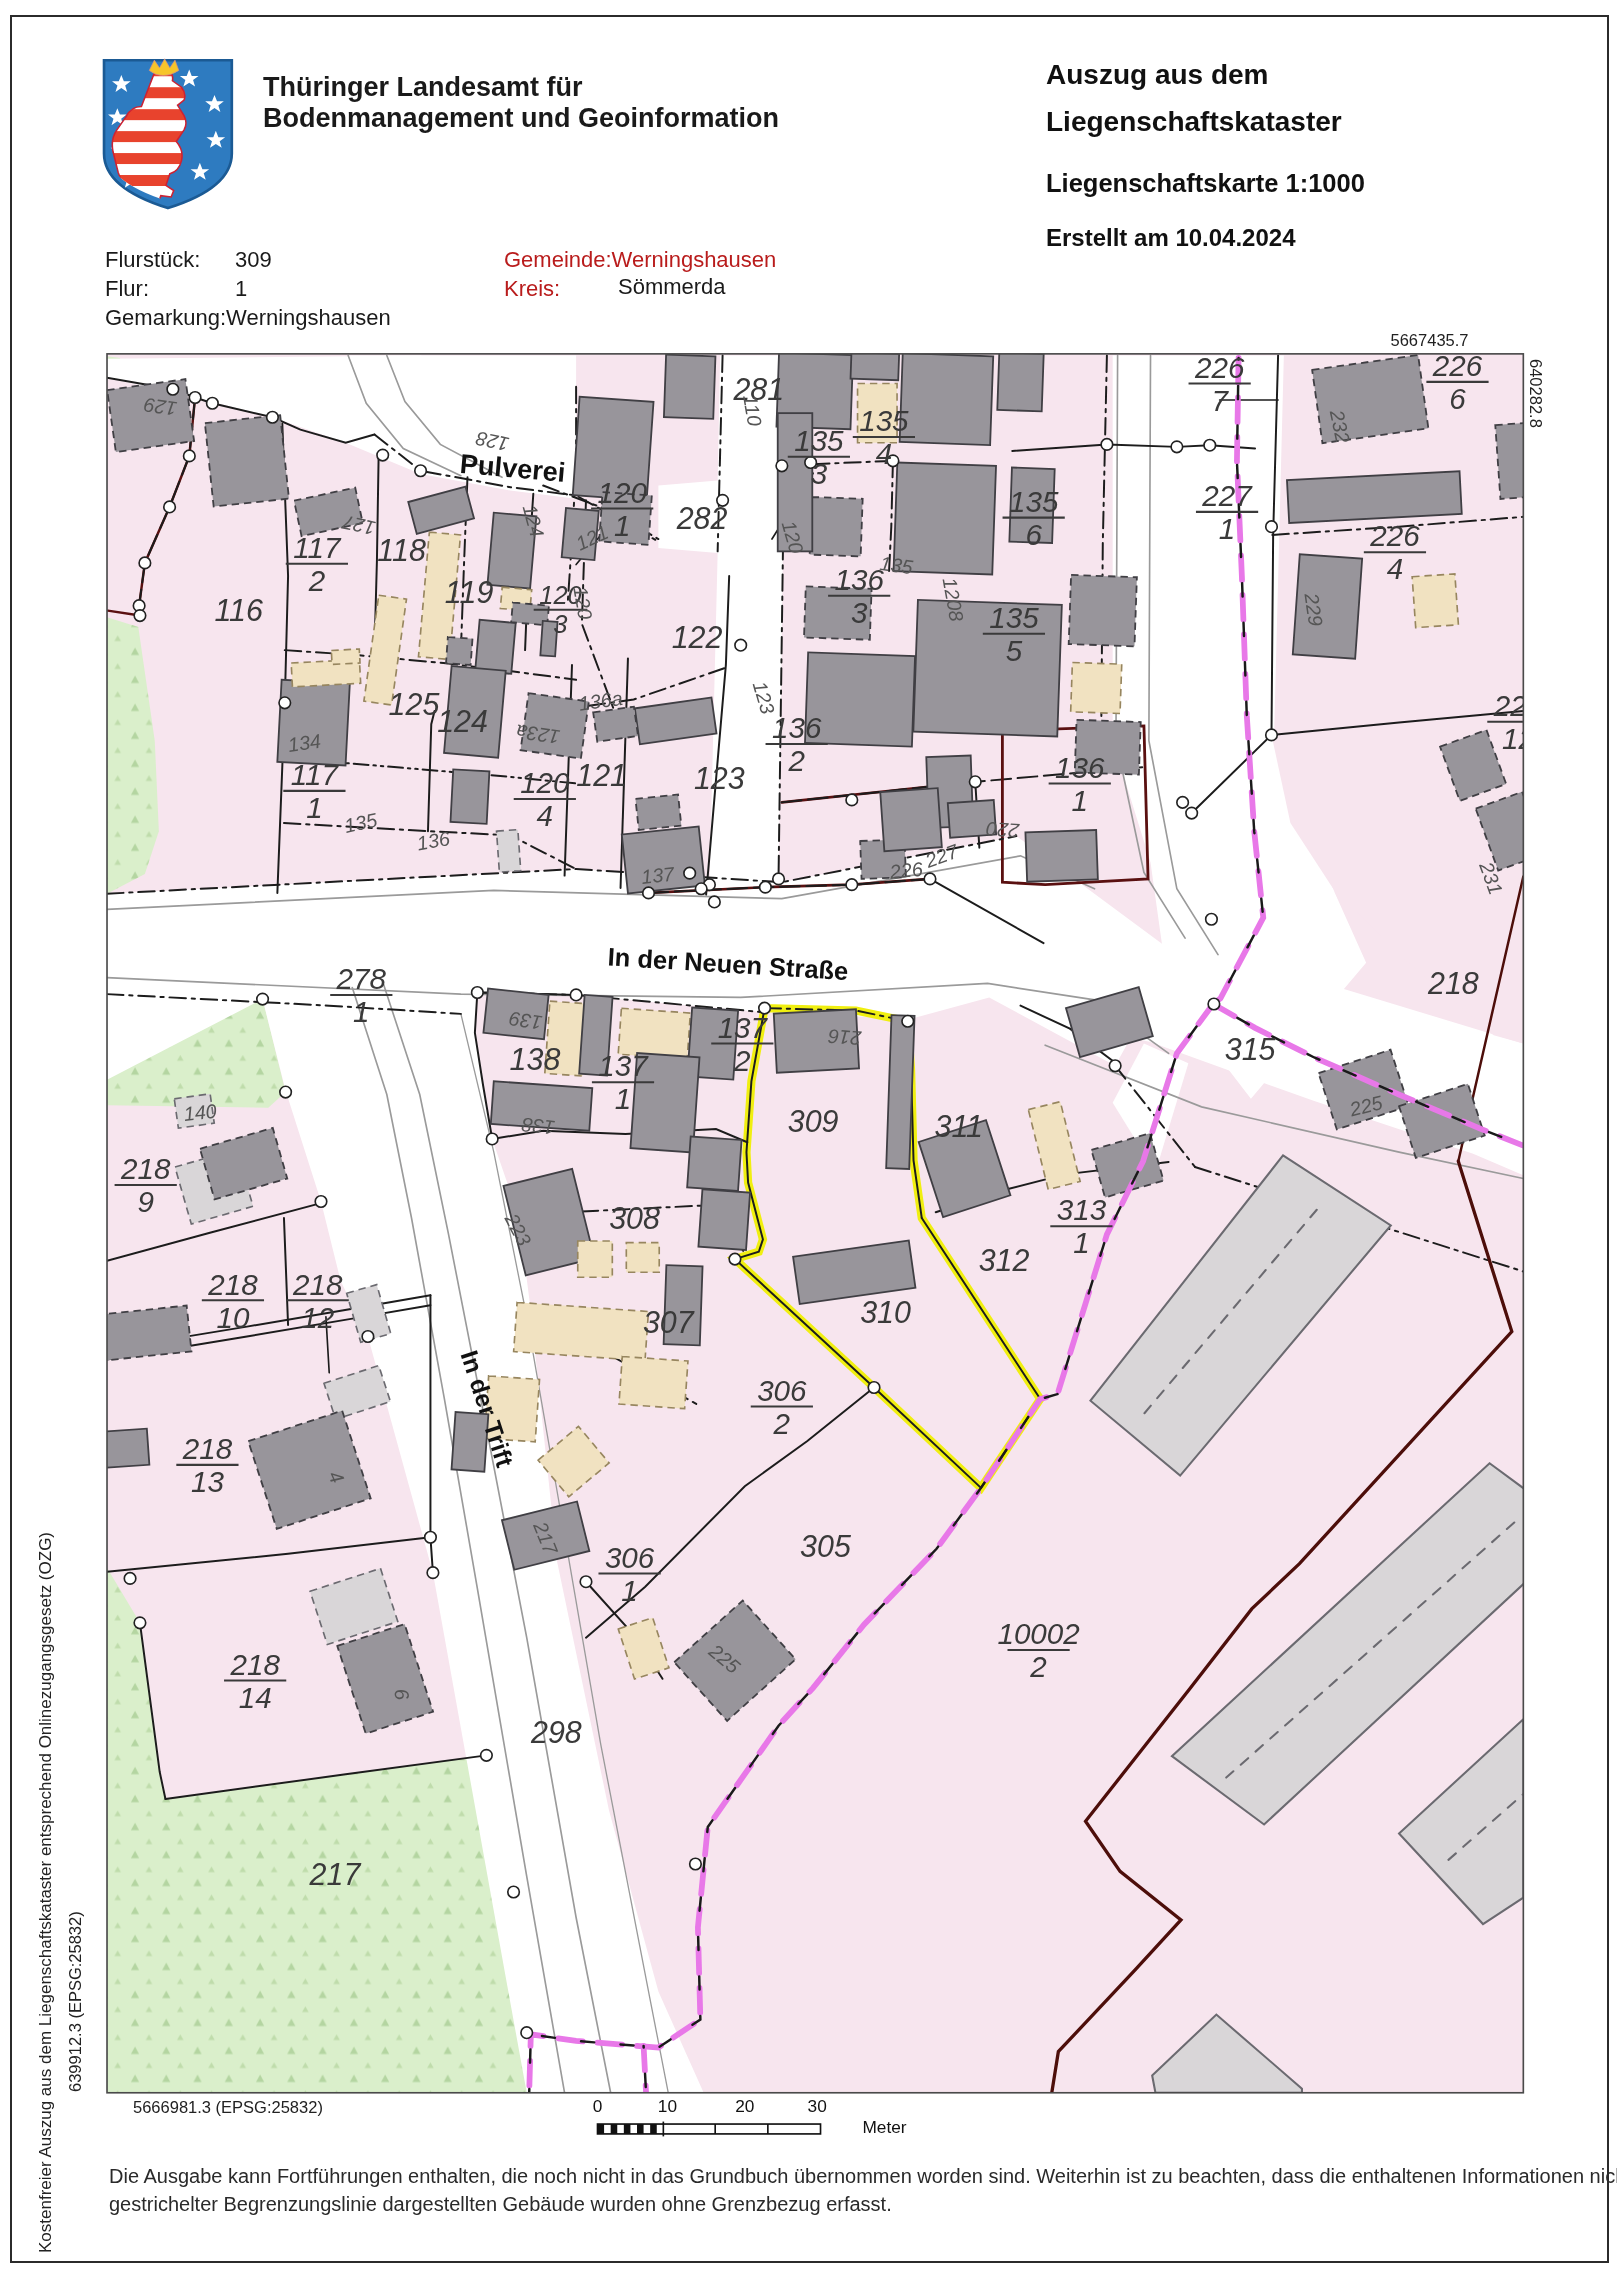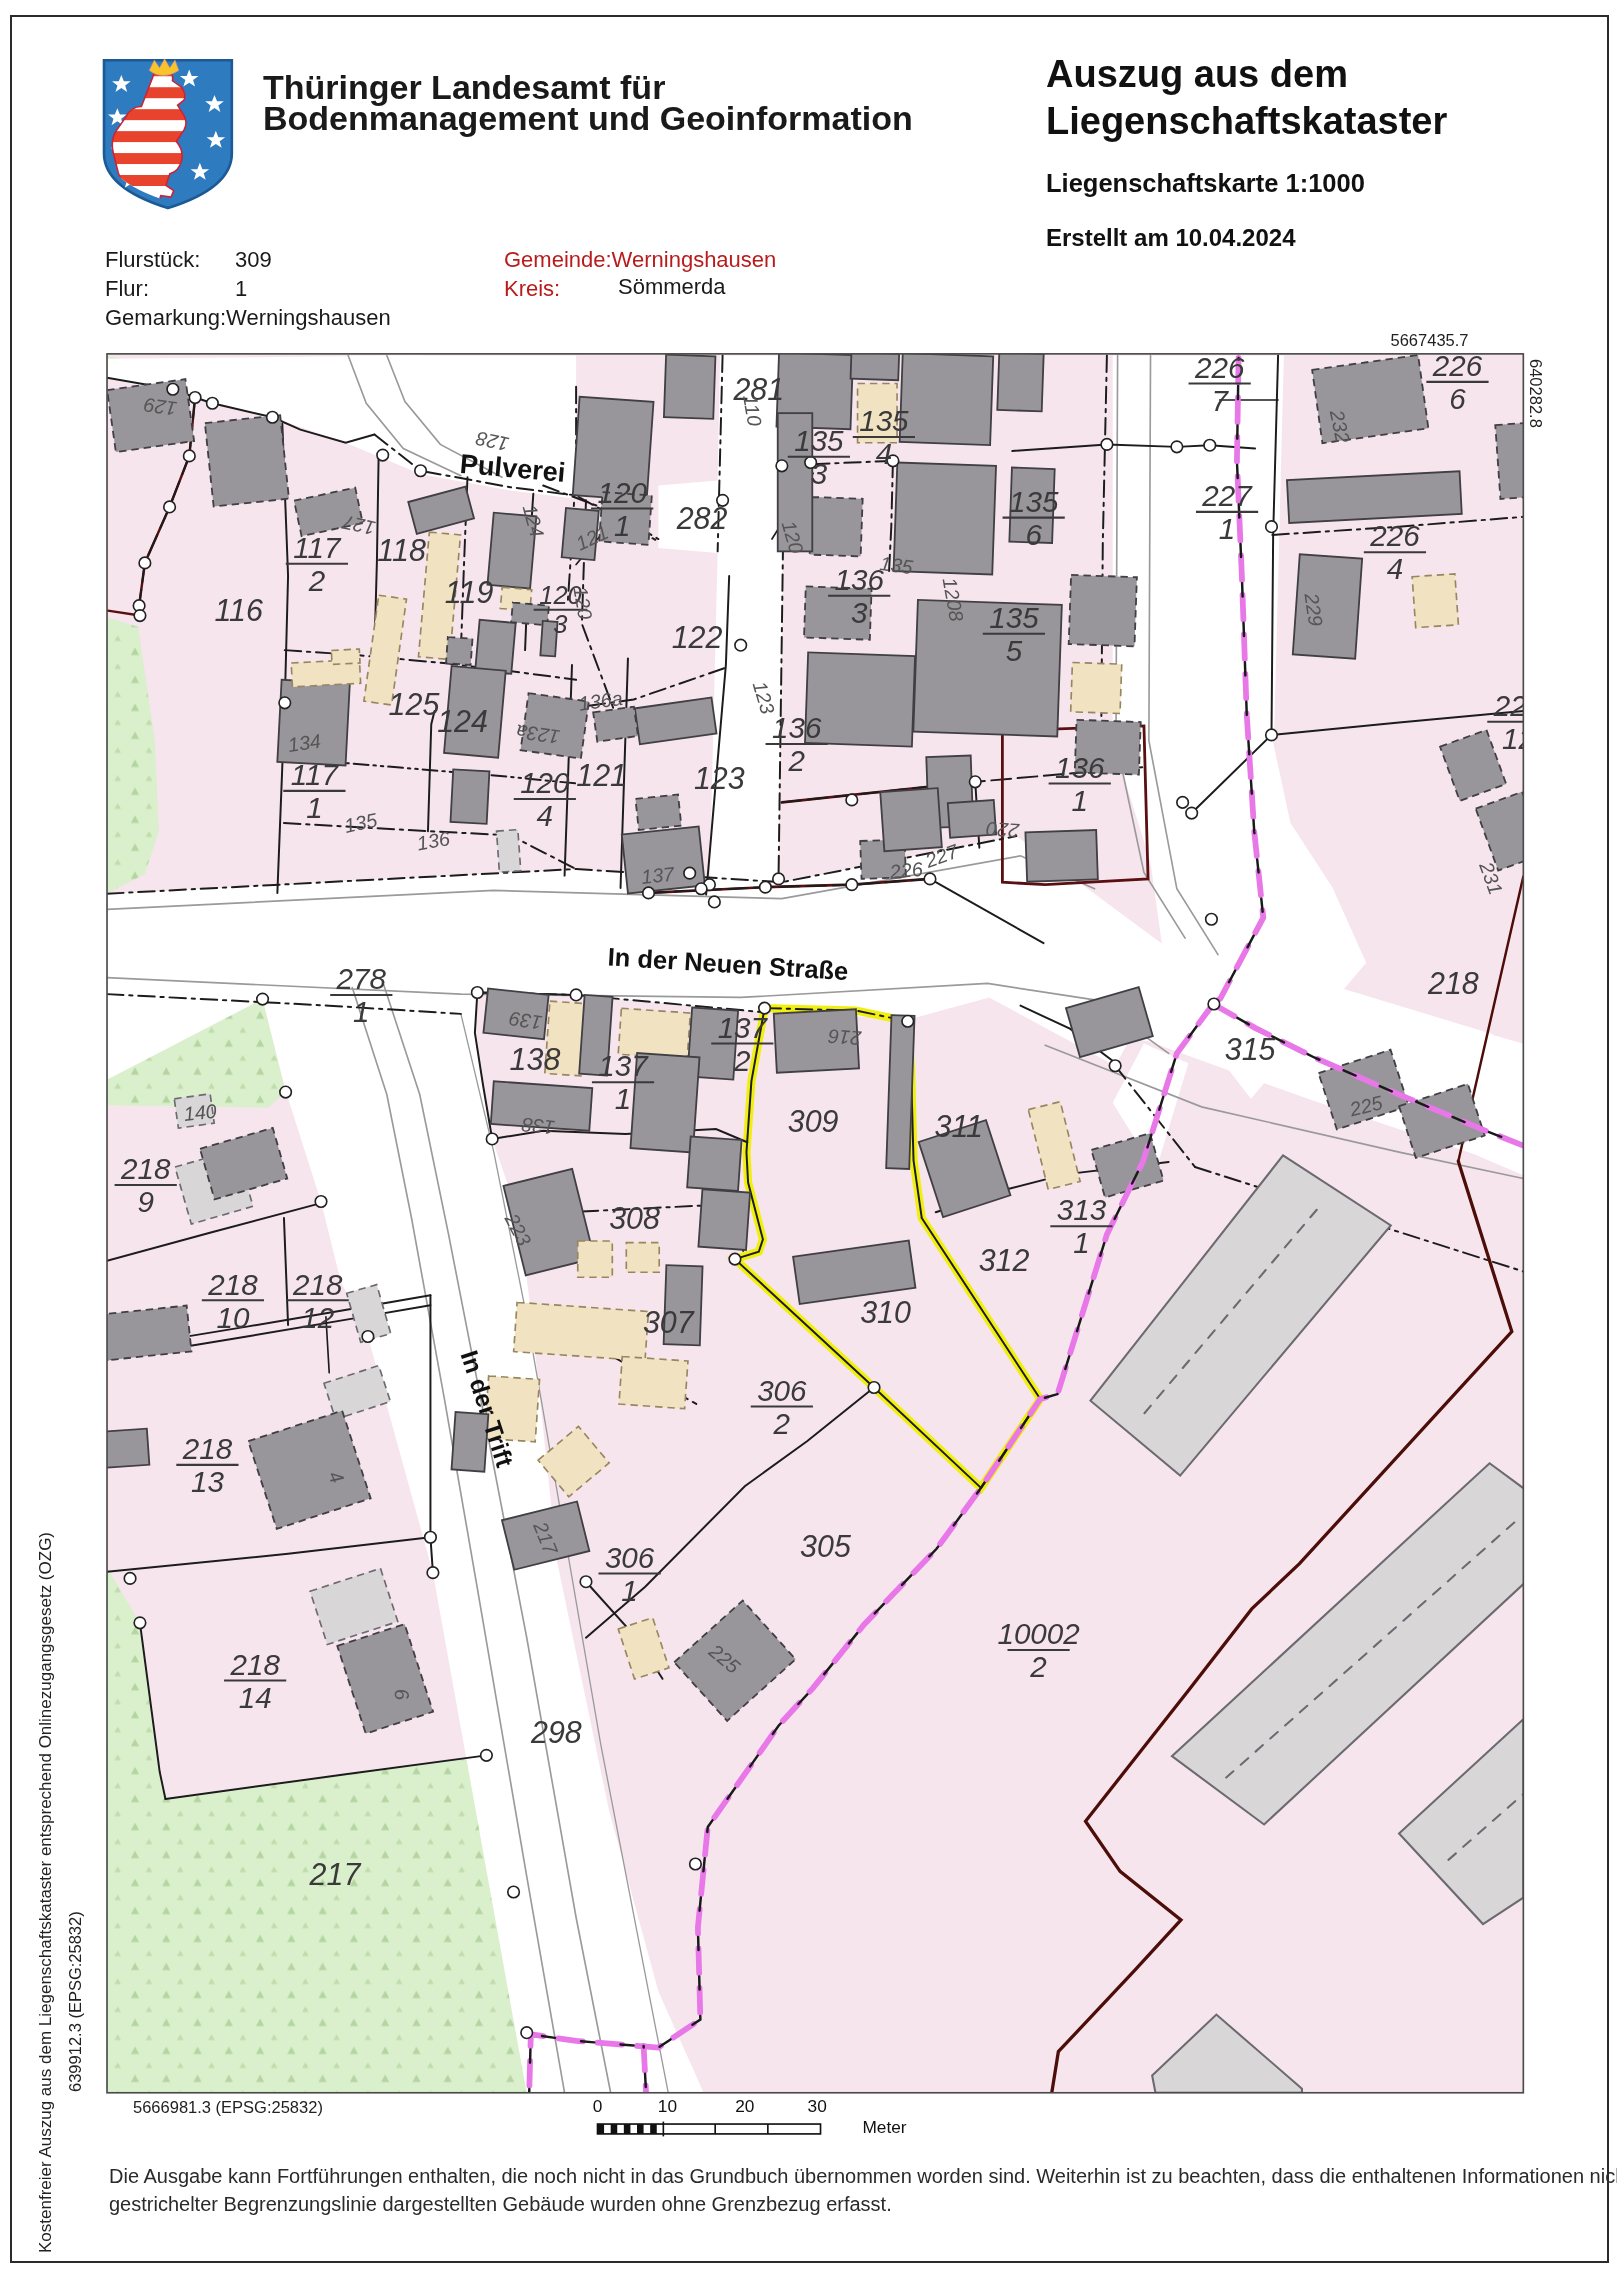--- a/index.html
+++ b/index.html
@@ -2,24 +2,24 @@
 <html style="font-size:13px"><head><meta charset="utf-8">
 <style>
 html,body{margin:0;padding:0;width:1618px;height:2273px;background:#fff;font-family:"Liberation Sans",sans-serif;}
 .abs{position:absolute;}
 </style></head>
 <body>
 <div class="abs" style="left:0;top:0;width:1618px;height:2273px;background:#fff;">
 
 <div class="abs" style="left:10px;top:15px;width:1595px;height:2244px;border:2.5px solid #2b2b2b;"></div>
 
-<div class="abs" style="left:263px;top:72px;font-size:34px;font-weight:bold;color:#1a1a1a;line-height:31px;">Thüringer Landesamt für<br>Bodenmanagement und Geoinformation</div>
-
-
-<div class="abs" style="left:1046px;top:51px;font-size:38px;font-weight:bold;color:#111;line-height:47px;">Auszug aus dem<br>Liegenschaftskataster</div>
+<div class="abs" style="left:263px;top:72px;font-size:27px;font-weight:bold;color:#1a1a1a;line-height:31px;">Thüringer Landesamt für<br>Bodenmanagement und Geoinformation</div>
+
+
+<div class="abs" style="left:1046px;top:51px;font-size:28px;font-weight:bold;color:#111;line-height:47px;">Auszug aus dem<br>Liegenschaftskataster</div>
 
 <div class="abs" style="left:1046px;top:169px;font-size:25.5px;font-weight:bold;color:#111;">Liegenschaftskarte 1:1000</div>
 
 <div class="abs" style="left:1046px;top:224px;font-size:24px;font-weight:bold;color:#111;">Erstellt am 10.04.2024</div>
 
 <div class="abs" style="left:105px;top:245px;font-size:22px;color:#1a1a1a;line-height:29px;">Flurstück:<br>Flur:<br>Gemarkung:Werningshausen</div>
 <div class="abs" style="left:235px;top:245px;font-size:22px;color:#1a1a1a;line-height:29px;">309<br>1</div>
 <div class="abs" style="left:504px;top:245px;font-size:22px;color:#b91c1c;line-height:29px;">Gemeinde:Werningshausen<br>Kreis:</div>
 <div class="abs" style="left:618px;top:274px;font-size:22px;color:#1a1a1a;">Sömmerda</div>
 

